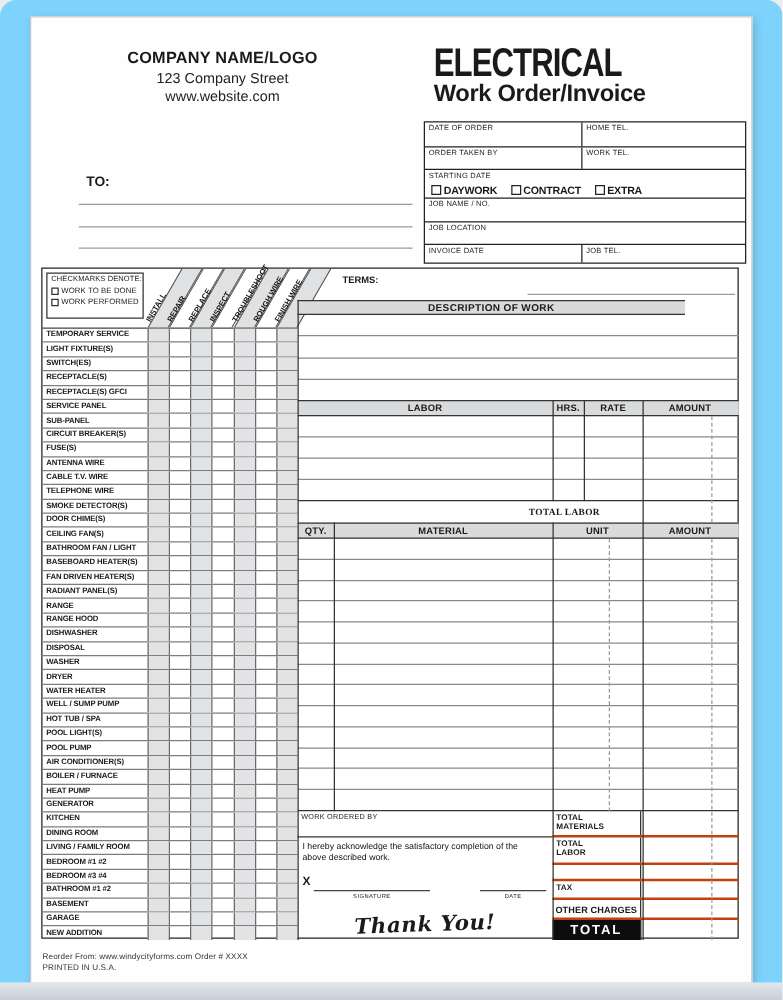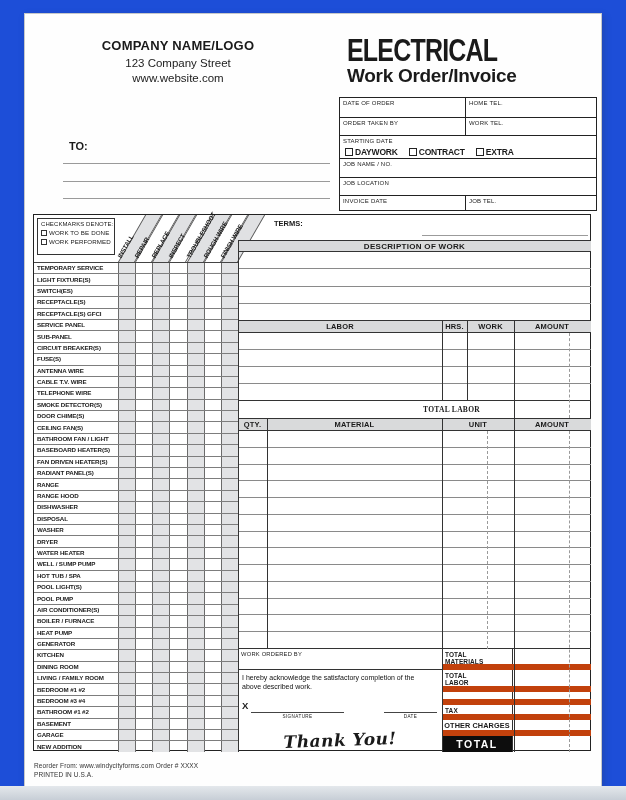--- a/index.html
+++ b/index.html
@@ -1,18 +1,18 @@
 <!DOCTYPE html>
 <html><head>
 <meta charset="utf-8">
 <style>
   * { box-sizing: border-box; margin: 0; padding: 0; }
   html,body { width:626px; height:800px; }
   body { font-family:"Liberation Sans", sans-serif; background:#eaecef; position:relative; overflow:hidden; color:#1a1a1a; }
-  .canvas { position:absolute; inset:0; background:#1d4ed8; }
+  .canvas { position:absolute; inset:0; background:#7dd3fc;border-radius:13px; }
   .canvas::after { content:""; position:absolute; left:0; right:0; bottom:0; height:14px;
     background:linear-gradient(#e4e8ec,#c7ced6); }
   .sheet { position:absolute; left:24px; top:13px; width:578px; height:774px; background:#fefefe;
     border:1px solid #c6c8ca; box-shadow:2px 3px 7px rgba(40,50,60,.25); }
 
   
   .company { position:absolute; left:58px; top:24px; width:190px; text-align:center; }
   .company .cname { font-weight:bold; font-size:13px; letter-spacing:.2px; margin-bottom:3px; }
   .company .cline { font-size:11.5px; line-height:15px; color:#222; }
   .titleblock { position:absolute; left:322px; top:20px; width:250px; }
@@ -47,21 +47,21 @@
   .stripe { position:absolute; top:0; width:17.2px; height:47px; background:#e0e1e3;
     border-left:1px solid #555; border-right:1px solid #555; transform:skewX(-30deg); transform-origin:0 100%; }
   .stripe.alt { background:#fff; }
   .diag-labels { position:absolute; left:0; top:0; width:280px; height:47px; pointer-events:none; }
   .diag-label { position:absolute; top:37px; height:7px; font-weight:bold; font-size:6.3px; line-height:7px;
     white-space:nowrap; transform:rotate(-60deg); transform-origin:0 100%; letter-spacing:-.1px; }
 
   .terms-label { position:absolute; left:240px; top:4px; font-weight:bold; font-size:7.5px; }
   .terms-line { position:absolute; left:388px; top:20px; width:166px; border-bottom:1px solid #9b9b9b; }
 
-  .desc-bar { position:absolute; left:204px; top:25px; width:353px; height:12px; background:#d9dadb;
+  .desc-bar { position:absolute; left:204px; top:25px; width:310px; height:12px; background:#d9dadb;
     border-top:1px solid #333; border-bottom:1px solid #333; display:flex; align-items:center; justify-content:center;
     font-weight:bold; font-size:8px; letter-spacing:.3px; }
 
   .linesbox { position:absolute; display:flex; flex-direction:column; }
   .wrow { flex:1; border-bottom:1px solid #8a8a8a; }
   .linesbox .wrow:last-child { border-bottom:none; }
   .desc-lines { left:204px; top:37px; width:353px; height:68px; }
   .labor-lines { left:204px; top:118px; width:353px; height:68px; border-bottom:1px solid #333; }
   .material-lines { left:204px; top:216px; width:353px; height:218px; border-bottom:1px solid #333; }
 
@@ -95,21 +95,21 @@
   .sig-cap { position:absolute; left:13px; top:65px; width:93px; text-align:center; font-size:4.6px; letter-spacing:.4px; }
   .date-line { position:absolute; left:146px; top:63px; width:53px; border-bottom:1px solid #444; }
   .date-cap { position:absolute; left:146px; top:65px; width:53px; text-align:center; font-size:4.6px; letter-spacing:.4px; }
   .thanks { position:absolute; left:0; bottom:2px; width:100%; text-align:center;
     font-family:"DejaVu Serif", serif; font-style:italic; font-weight:bold; font-size:17px;
     transform:rotate(-2deg); letter-spacing:.5px; }
 
   
   .totals-rows { position:absolute; left:408px; top:434px; width:149px; height:103px; }
   .tot-row { display:flex; }
-  .tot-row.bb { border-bottom:6px solid #c2410c; }
+  .tot-row.bb { border-bottom:2px solid #c2410c; }
   .tot-label { flex:0 0 71px; border-right:1px solid #333; padding:2px 0 0 3px; font-weight:bold; font-size:6.5px; line-height:7px; letter-spacing:.1px; }
   .tot-label.wide { display:flex; align-items:center; justify-content:center; padding:0; font-size:7.3px; white-space:nowrap; }
   .tot-label.inv { background:#0d0d0d; color:#fff; display:flex; align-items:center; justify-content:center;
     padding:0; font-size:10.5px; letter-spacing:1.5px; }
   .tot-amount { flex:1; }
 
   .footer { position:absolute; left:9px; top:747px; font-size:6.5px; line-height:9px; color:#333; letter-spacing:.1px; }
 </style>
 </head>
 <body>
@@ -229,21 +229,21 @@
       <div class="linesbox desc-lines">
           <div class="wrow"></div>
           <div class="wrow"></div>
           <div class="wrow"></div>
           <div class="wrow"></div>
         </div>
 
       <div class="bar labor-bar">
         <div class="bcell" style="width:204px">LABOR</div>
         <div class="bcell" style="width:25px">HRS.</div>
-        <div class="bcell" style="width:47px">WORK</div>
+        <div class="bcell" style="width:47px">RATE</div>
         <div class="bcell" style="width:76px">AMOUNT</div>
       </div>
       <div class="linesbox labor-lines">
           <div class="wrow"></div>
           <div class="wrow"></div>
           <div class="wrow"></div>
           <div class="wrow"></div>
         </div>
 
       <div class="total-labor-row">

